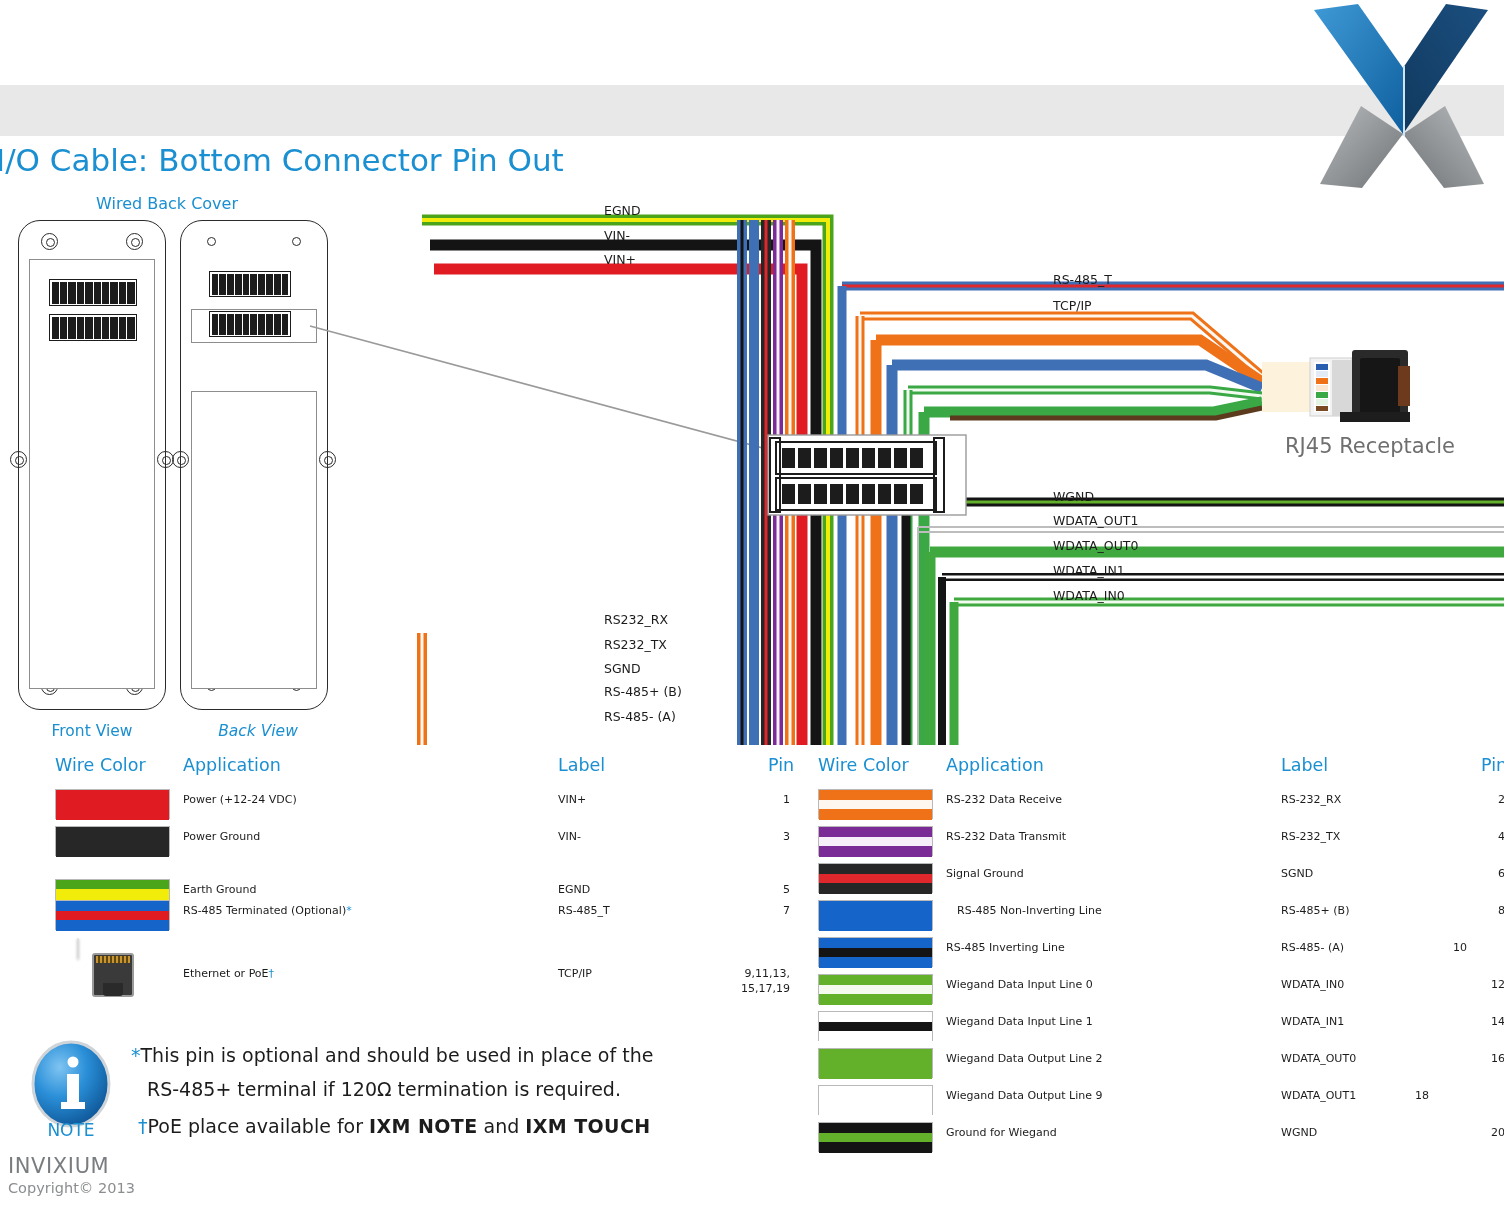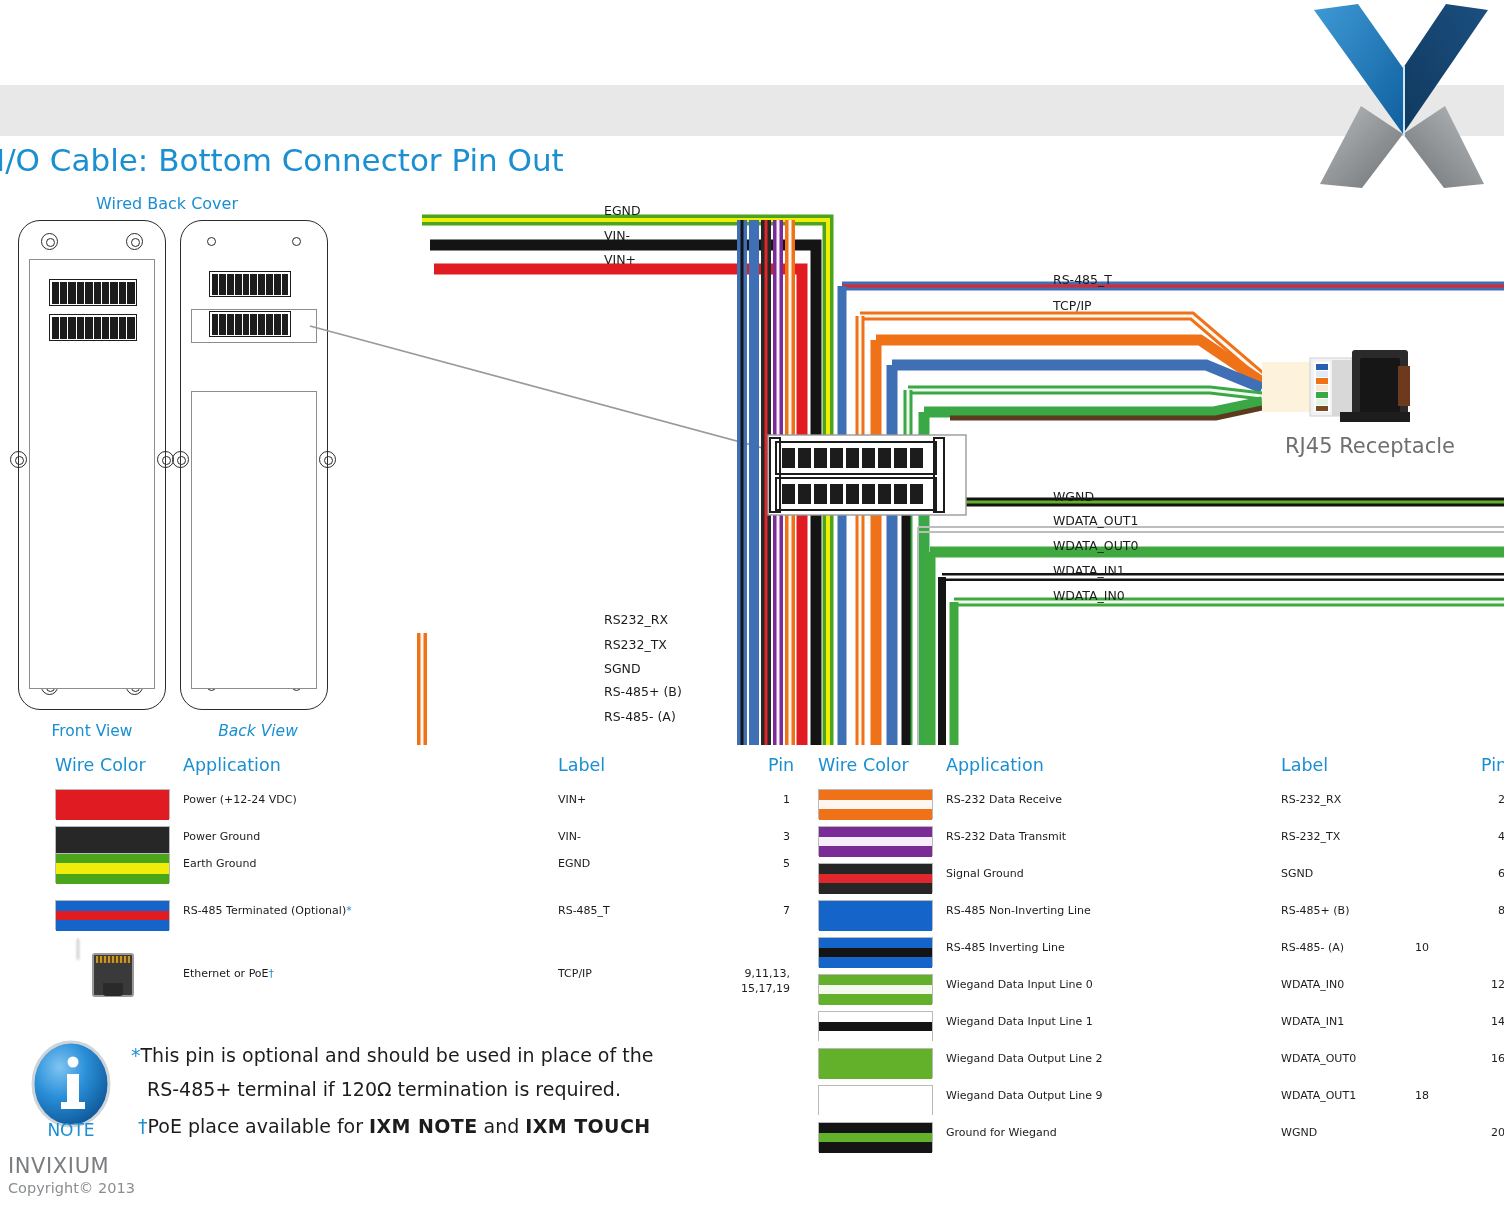--- a/index.html
+++ b/index.html
@@ -396,21 +396,21 @@
         <span class="abs cell" style="left:700px;top:4px;width:90px;text-align:right;line-height:1.35">1</span>
       </div>
       <div class="abs" style="left:0;top:37px;width:100%;height:37px">
         <span class="abs sw" style="left:55px;top:0">
           <span class="s" style="height:30px;background:#272727"></span>
         </span>
         <span class="abs cell" style="left:183px;top:4px">Power Ground</span>
         <span class="abs cell" style="left:558px;top:4px">VIN-</span>
         <span class="abs cell" style="left:700px;top:4px;width:90px;text-align:right;line-height:1.35">3</span>
       </div>
-      <div class="abs" style="left:0;top:64px;width:100%;height:37px">
+      <div class="abs" style="left:0;top:90px;width:100%;height:37px">
         <span class="abs sw" style="left:55px;top:0">
           <span class="s" style="height:9px;background:#4aa51b"></span>
           <span class="s" style="height:11px;background:#f2ec0b"></span>
           <span class="s" style="height:10px;background:#4aa51b"></span>
         </span>
         <span class="abs cell" style="left:183px;top:4px">Earth Ground</span>
         <span class="abs cell" style="left:558px;top:4px">EGND</span>
         <span class="abs cell" style="left:700px;top:4px;width:90px;text-align:right;line-height:1.35">5</span>
       </div>
       <div class="abs" style="left:0;top:111px;width:100%;height:37px">
@@ -462,33 +462,33 @@
           <span class="s" style="height:11px;background:#262626"></span>
         </span>
         <span class="abs cell" style="left:131px;top:4px">Signal Ground</span>
         <span class="abs cell" style="left:466px;top:4px">SGND</span>
         <span class="abs cell" style="left:600px;top:4px;width:90px;text-align:right;line-height:1.35">6</span>
       </div>
       <div class="abs" style="left:0;top:111px;width:100%;height:37px">
         <span class="abs sw" style="left:3px;top:0">
           <span class="s" style="height:30px;background:#1564c9"></span>
         </span>
-        <span class="abs cell" style="left:131px;top:4px">RS-485 Non-Inverting Line</span>
+        <span class="abs cell" style="left:142px;top:4px">RS-485 Non-Inverting Line</span>
         <span class="abs cell" style="left:466px;top:4px">RS-485+ (B)</span>
         <span class="abs cell" style="left:600px;top:4px;width:90px;text-align:right;line-height:1.35">8</span>
       </div>
       <div class="abs" style="left:0;top:148px;width:100%;height:37px">
         <span class="abs sw" style="left:3px;top:0">
           <span class="s" style="height:10px;background:#1564c9"></span>
           <span class="s" style="height:9px;background:#141414"></span>
           <span class="s" style="height:11px;background:#1564c9"></span>
         </span>
         <span class="abs cell" style="left:131px;top:4px">RS-485 Inverting Line</span>
         <span class="abs cell" style="left:466px;top:4px">RS-485- (A)</span>
-        <span class="abs cell" style="left:600px;top:4px;width:90px;text-align:left;line-height:1.35">10</span>
+        <span class="abs cell" style="left:600px;top:4px;width:90px;text-align:center;line-height:1.35">10</span>
       </div>
       <div class="abs" style="left:0;top:185px;width:100%;height:37px">
         <span class="abs sw" style="left:3px;top:0">
           <span class="s" style="height:10px;background:#63b02a"></span>
           <span class="s" style="height:9px;background:#f4fbee"></span>
           <span class="s" style="height:11px;background:#63b02a"></span>
         </span>
         <span class="abs cell" style="left:131px;top:4px">Wiegand Data Input Line 0</span>
         <span class="abs cell" style="left:466px;top:4px">WDATA_IN0</span>
         <span class="abs cell" style="left:600px;top:4px;width:90px;text-align:right;line-height:1.35">12</span>

